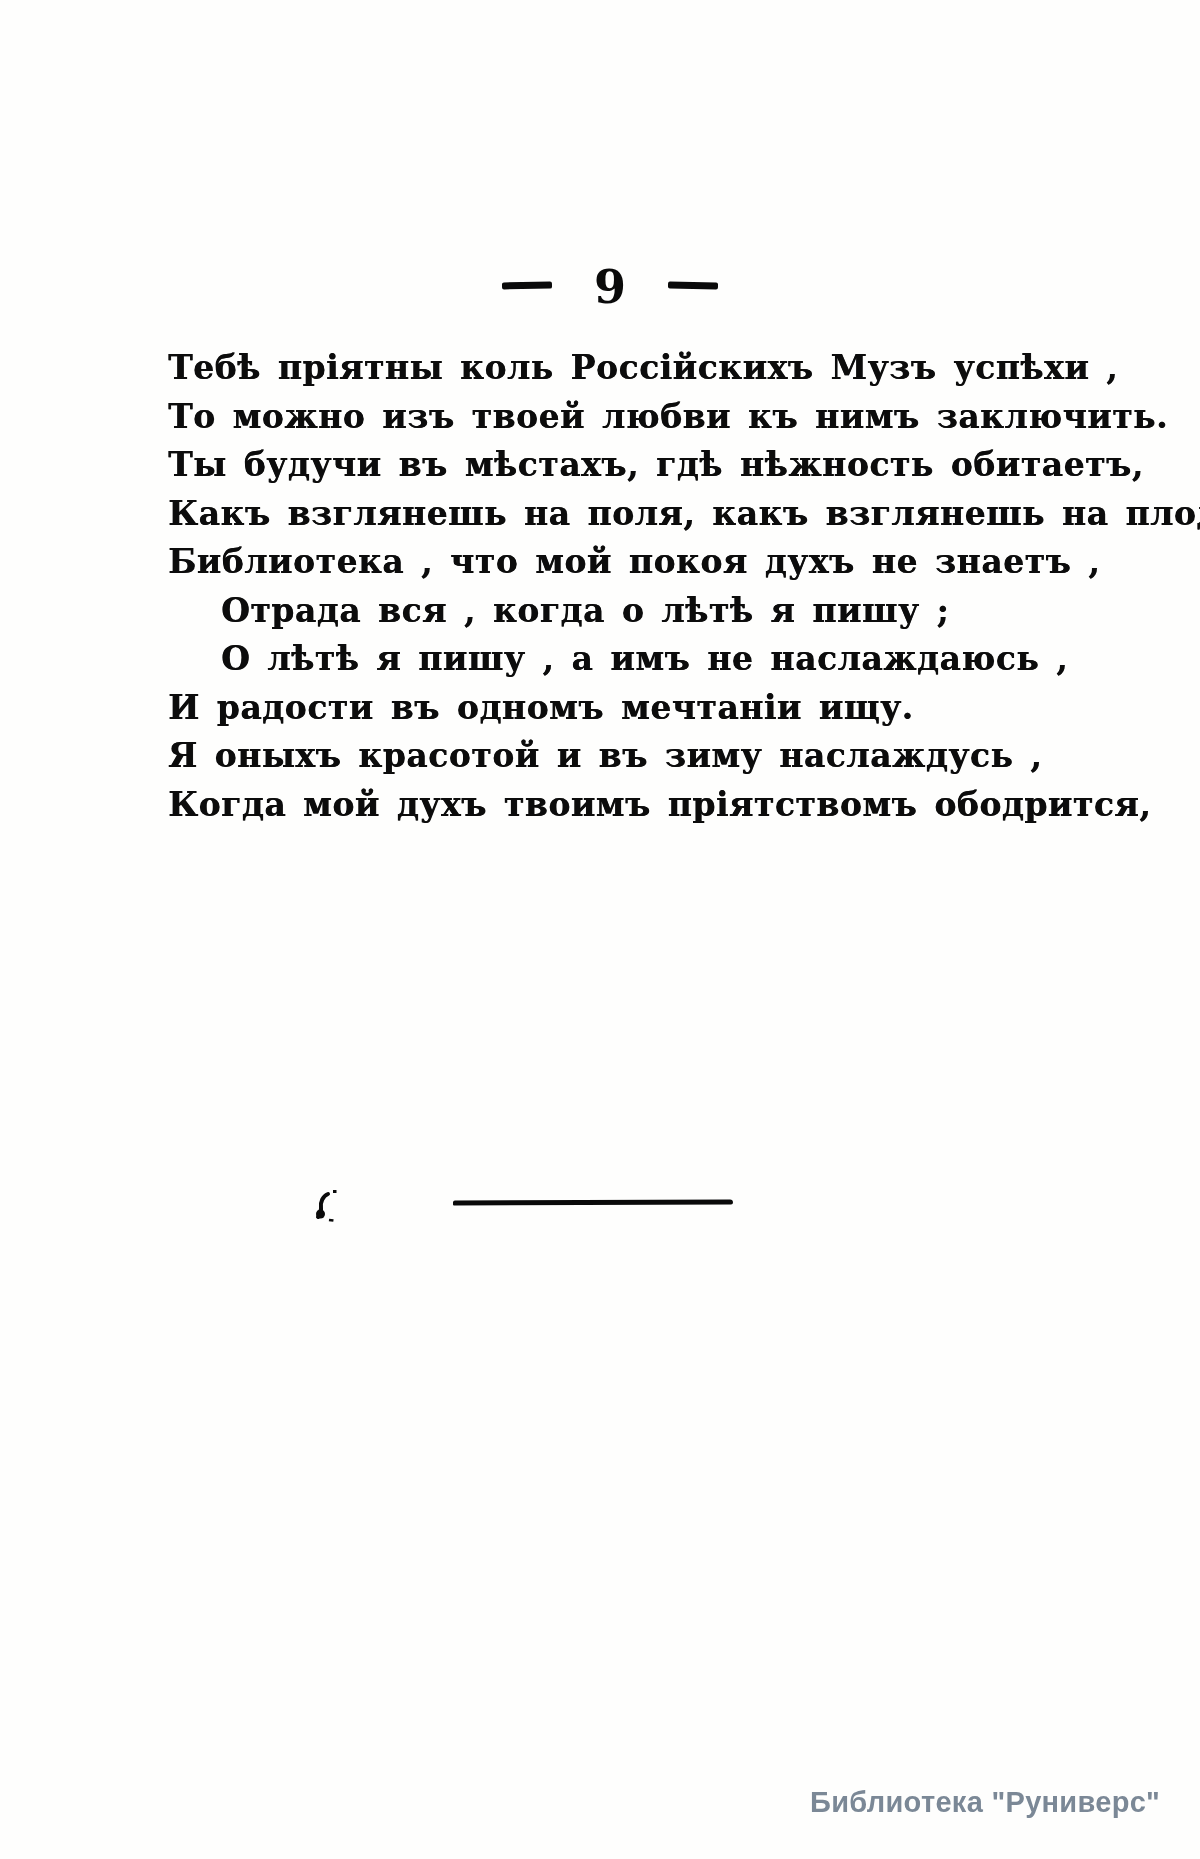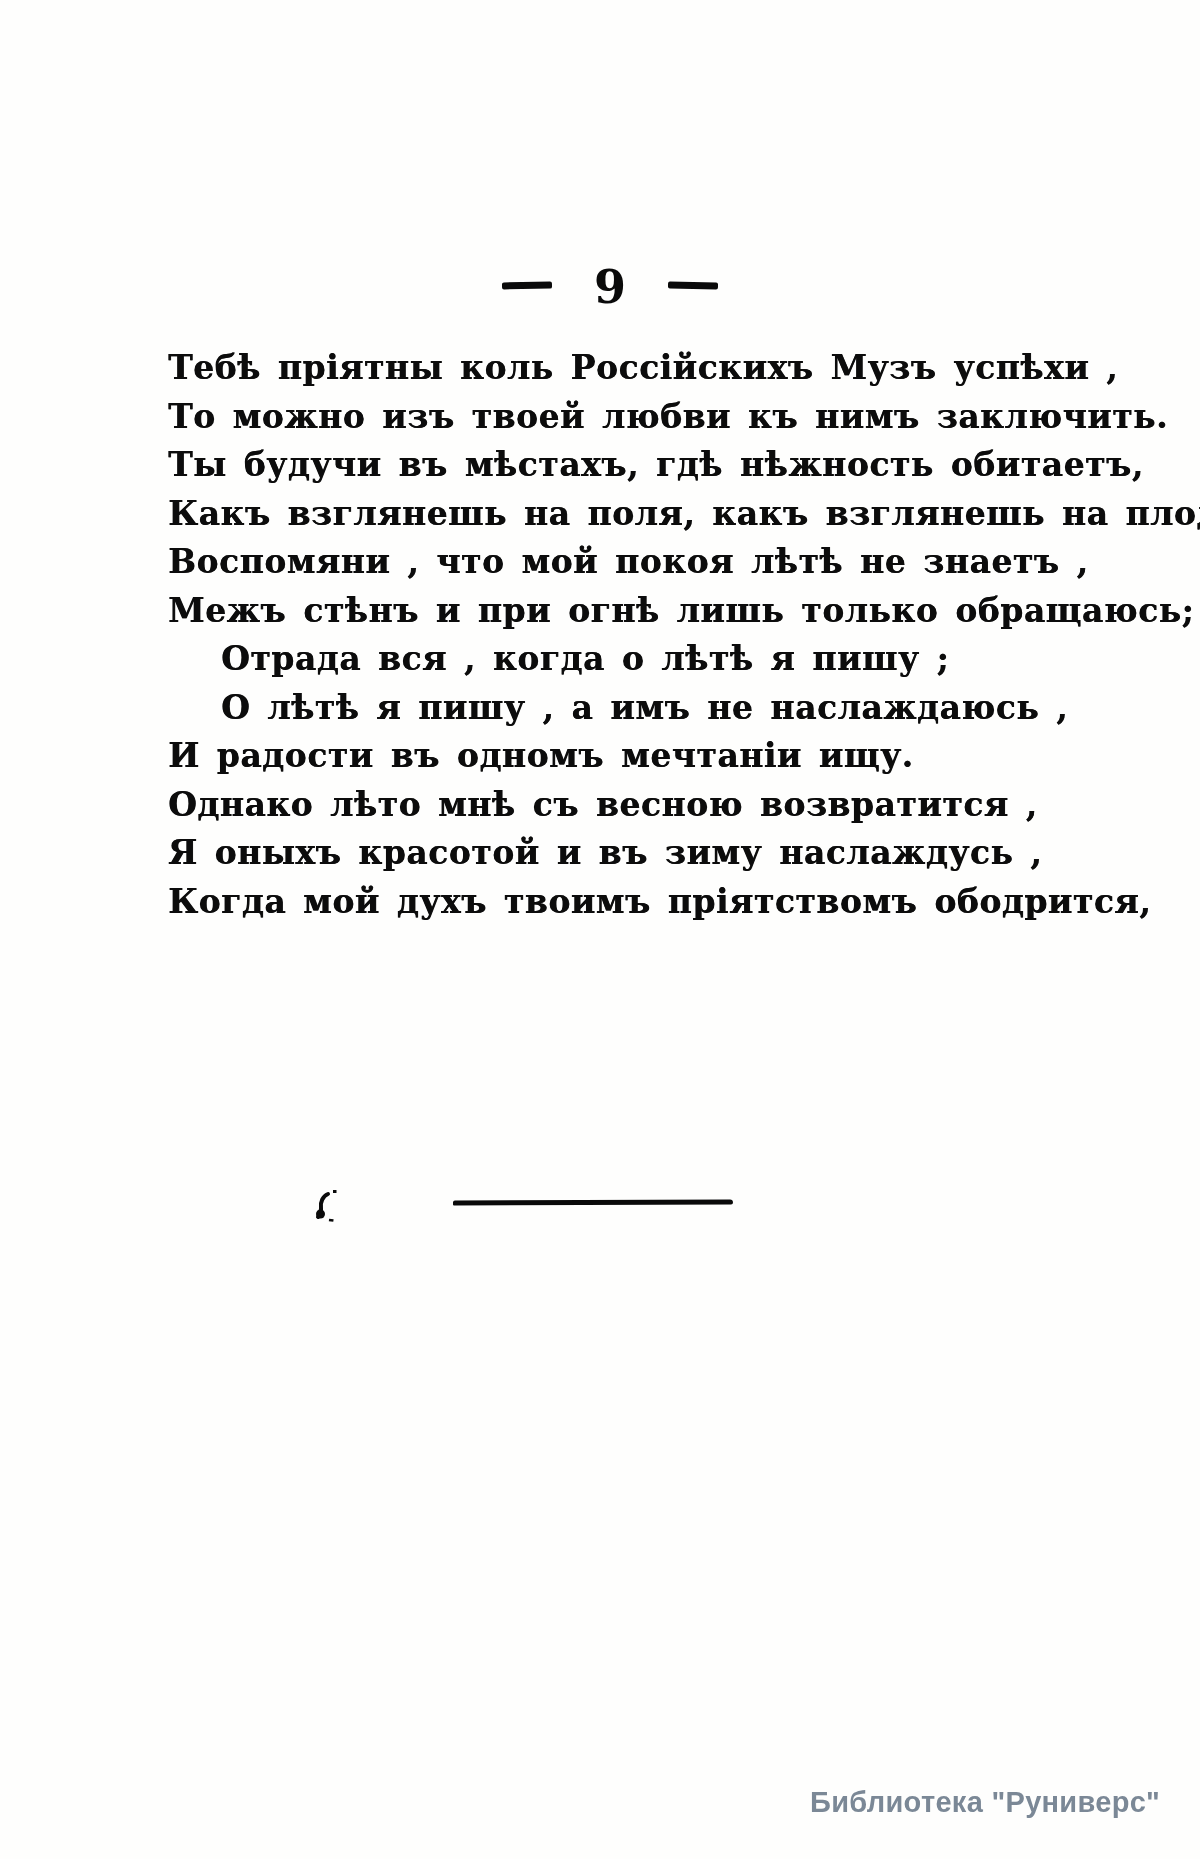--- a/index.html
+++ b/index.html
@@ -99,26 +99,24 @@
     <span class="dash left"></span>
     <span class="page-number">9</span>
     <span class="dash right"></span>
   </div>
 
   <div class="poem">
     <div class="line">Тебѣ пріятны коль Россійскихъ Музъ успѣхи ,</div>
     <div class="line">То можно изъ твоей любви къ нимъ заключить.</div>
     <div class="line">Ты будучи въ мѣстахъ, гдѣ нѣжность обитаетъ,</div>
     <div class="line">Какъ взглянешь на поля, какъ взглянешь на плоды,</div>
-    <div class="line">Воспомяни , что мой покоя лѣтѣ не знаетъ ,</div>
-    <div class="line">Межъ стѣнъ и при огнѣ лишь только обращаюсь;</div>
+    <div class="line">Библиотека , что мой покоя духъ не знаетъ ,</div>
     <div class="line indent">Отрада вся , когда о лѣтѣ я пишу ;</div>
     <div class="line indent">О лѣтѣ я пишу , а имъ не наслаждаюсь ,</div>
     <div class="line">И радости въ одномъ мечтаніи ищу.</div>
-    <div class="line">Однако лѣто мнѣ съ весною возвратится ,</div>
     <div class="line">Я оныхъ красотой и въ зиму наслаждусь ,</div>
     <div class="line">Когда мой духъ твоимъ пріятствомъ ободрится,</div>
   </div>
 
   <svg class="ink-blot" viewBox="0 0 26 36" xmlns="http://www.w3.org/2000/svg" aria-hidden="true">
     <path d="M14 6 C9 8 6 14 7 20 C7.5 24 5 27 4 29" stroke="#0a0a0a" stroke-width="4" fill="none" stroke-linecap="round"></path>
     <circle cx="6.5" cy="26" r="4.5" fill="#0a0a0a"></circle>
     <rect x="19" y="2" width="3.5" height="3" fill="#0a0a0a"></rect>
     <rect x="15" y="31" width="4.5" height="2.5" fill="#0a0a0a" transform="rotate(8 17 32)"></rect>
   </svg>

